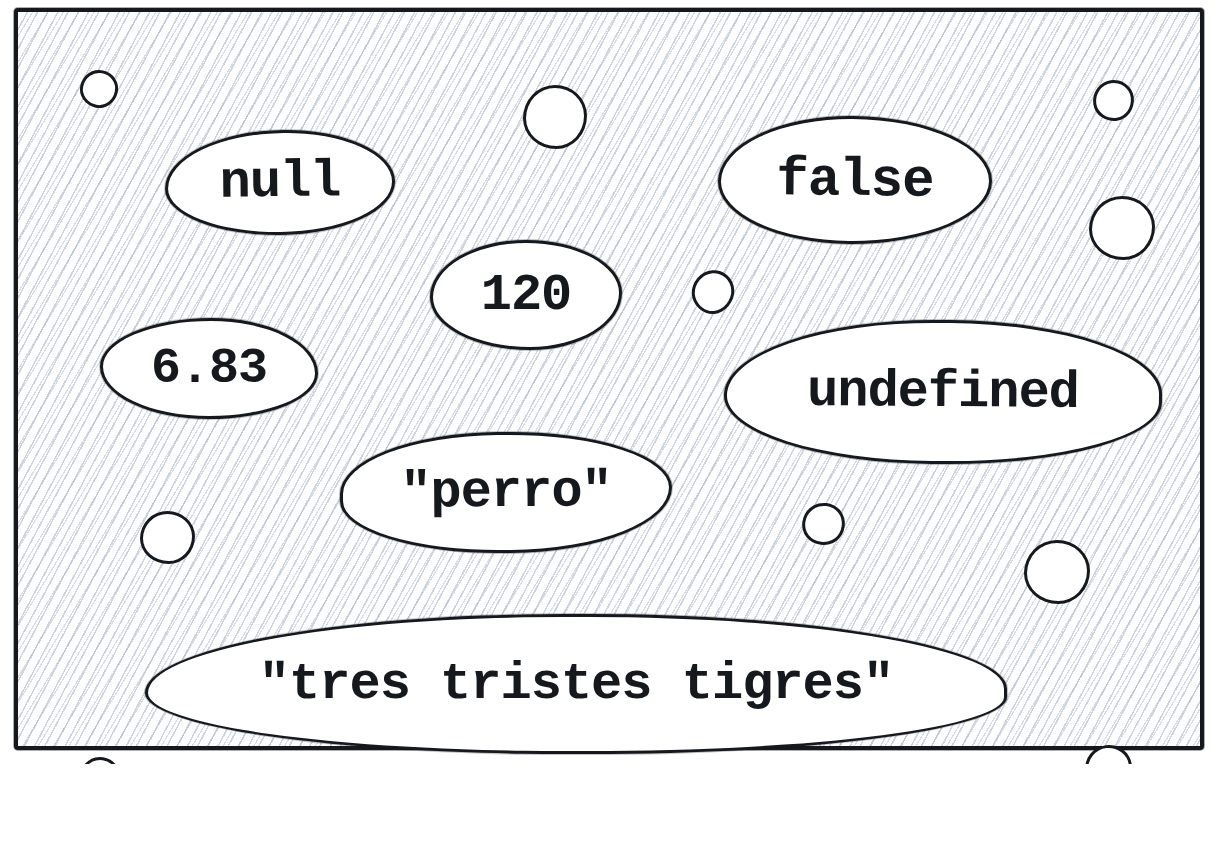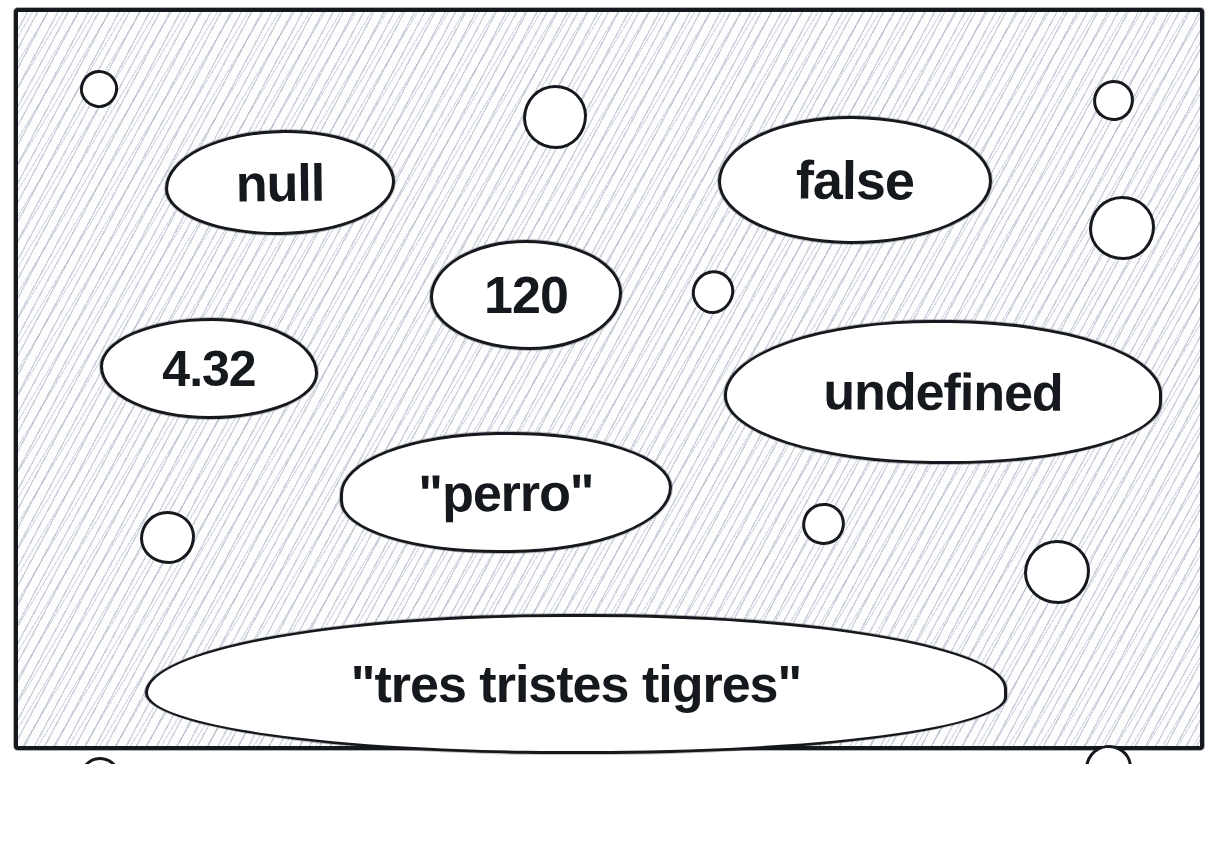--- a/index.html
+++ b/index.html
@@ -5,21 +5,21 @@
   html, body {
     margin: 0;
     padding: 0;
     background: #ffffff;
   }
   .canvas {
     position: relative;
     width: 1218px;
     height: 764px;
     background: var(--page-bg, #ffffff);
-    font-family: Liberation Sans, sans-serif;
+    font-family: Liberation Mono, monospace;
     overflow: hidden;
   }
   
   .board {
     position: absolute;
     left: 14px;
     top: 8px;
     right: 14px;
     bottom: 14px;
     border: 4px solid var(--ink, #15181c);
@@ -94,21 +94,21 @@
   <div class="bubble b1">
     <span>null</span>
   </div>
   <div class="bubble b2">
     <span>false</span>
   </div>
   <div class="bubble b3">
     <span>120</span>
   </div>
   <div class="bubble b4">
-    <span>4.32</span>
+    <span>6.83</span>
   </div>
   <div class="bubble b5">
     <span>undefined</span>
   </div>
   <div class="bubble b6">
     <span>"perro"</span>
   </div>
   <div class="bubble b7">
     <span>"tres tristes tigres"</span>
   </div>

